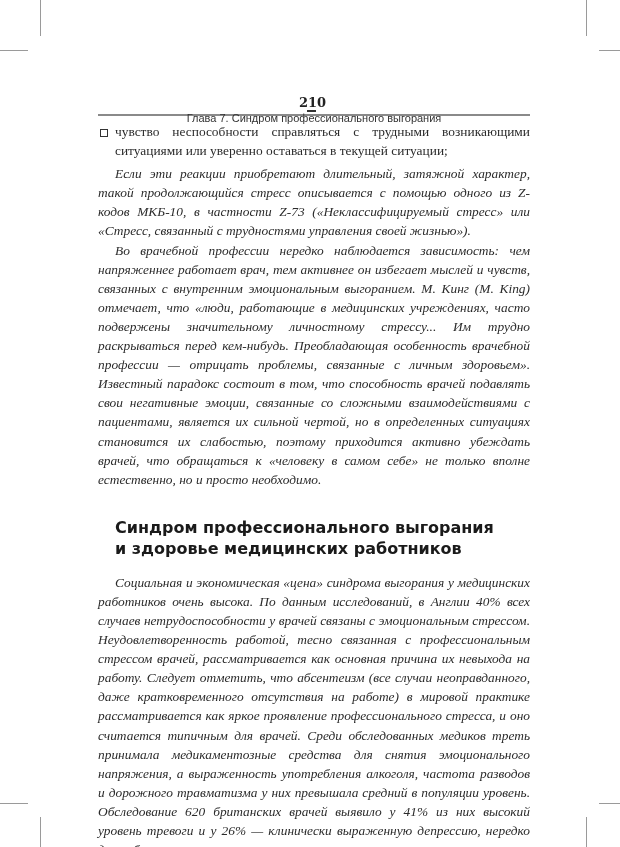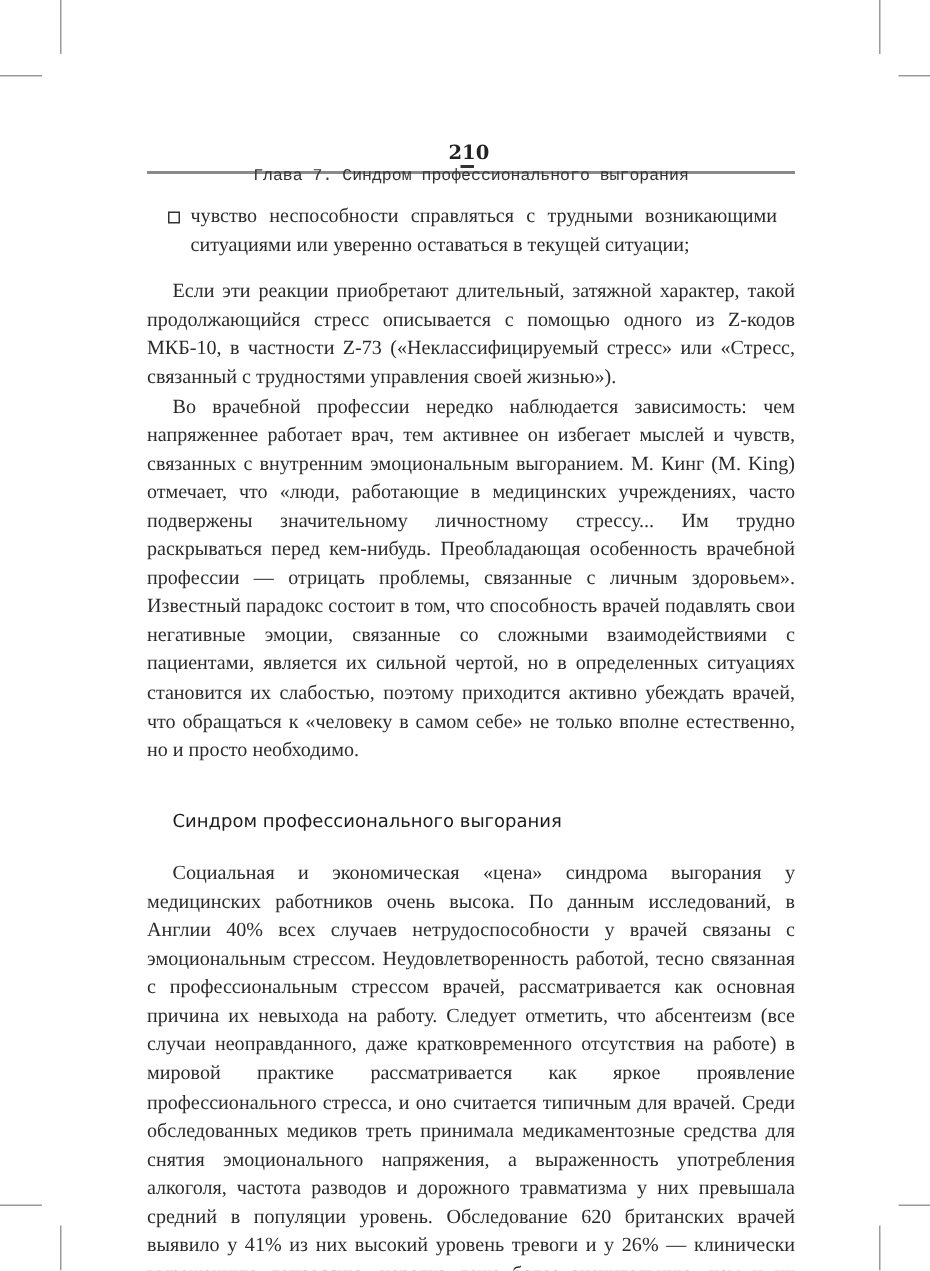--- a/index.html
+++ b/index.html
@@ -3,28 +3,28 @@
 <meta charset="utf-8">
 <style>
   html, body { margin:0; padding:0; background:#ffffff; }
   body { width:620px; height:847px; position:relative; overflow:hidden; font-family:"Liberation Serif","DejaVu Serif",serif; color:#2b2b2b; }
   .crop { position:absolute; background:#9a9a9a; }
   .cv { width:1px; }
   .ch { height:1px; }
   .header { position:absolute; left:98px; top:95px; width:432px; height:19px; border-bottom:2px solid #8a8a8a; font-size:12px; display:flex; align-items:center;flex-direction:column; }
   .pagenum { font-family:"DejaVu Serif",serif; font-weight:bold; font-size:13px; color:#222; width:30px; }
   .hbox { display:inline-block; width:7px; height:7px; border:1px solid #333; margin:0 9px 0 4px; }
-  .htitle { font-family:Liberation Mono, monospace; font-size:11px; color:#333; }
+  .htitle { font-family:Liberation Sans, sans-serif; font-size:11px; color:#333; }
   .content { position:absolute; left:98px; top:122px; width:432px; font-size:13.4px; line-height:19.1px; text-align:justify; }
-  ul.bullets { list-style:none; margin:12px; padding:0; }
+  ul.bullets { list-style:none; margin:0; padding:0; }
   ul.bullets li { position:relative; padding-left:17px; }
   ul.bullets li .box { position:absolute; left:2px; top:7px; width:6px; height:6px; border:1px solid #333; }
-  p { margin:0; text-indent:17px; }
+  p { margin:0; text-indent:17px;font-style:italic; }
   p.first { margin-top:4px; }
-  h2 { font-family:"DejaVu Sans","Liberation Sans",sans-serif; font-weight:normal; font-size:12px; line-height:21px; color:#1a1a1a; margin:28px 0 14px 17px; text-align:left; }
+  h2 { font-family:"DejaVu Sans","Liberation Sans",sans-serif; font-weight:bold; font-size:16px; line-height:21px; color:#1a1a1a; margin:28px 0 14px 17px; text-align:left; }
 </style>
 </head>
 <body>
 
 <div class="crop cv" style="left:40px;top:0;height:36px;"></div>
 <div class="crop cv" style="left:586px;top:0;height:36px;"></div>
 <div class="crop ch" style="left:0;top:50px;width:28px;"></div>
 <div class="crop ch" style="left:599px;top:50px;width:21px;"></div>
 <div class="crop ch" style="left:0;top:803px;width:28px;"></div>
 <div class="crop ch" style="left:599px;top:803px;width:21px;"></div>
@@ -38,15 +38,16 @@
 </div>
 
 <div class="content">
   <ul class="bullets">
     <li><span class="box"></span><span>чувство неспособности справляться с трудными возникающими ситуациями или уверенно оставаться в текущей ситуации;</span></li>
   </ul>
   <p class="first">Если эти реакции приобретают длительный, затяжной характер, такой продолжающийся стресс описывается с помощью одного из Z-кодов МКБ-10, в частности Z-73 («Неклассифицируемый стресс» или «Стресс, связанный с трудностями управления своей жизнью»).</p>
   <p>Во врачебной профессии нередко наблюдается зависимость: чем напряженнее работает врач, тем активнее он избегает мыслей и чувств, связанных с внутренним эмоциональным выгоранием. М. Кинг (M. King) отмечает, что «люди, работающие в медицинских учреждениях, часто подвержены значительному личностному стрессу... Им трудно раскрываться перед кем-нибудь. Преобладающая особенность врачебной профессии — отрицать проблемы, связанные с личным здоровьем». Известный парадокс состоит в том, что способность врачей подавлять свои негативные эмоции, связанные со сложными взаимодействиями с пациентами, является их сильной чертой, но в определенных ситуациях становится их слабостью, поэтому приходится активно убеждать врачей, что обращаться к «человеку в самом себе» не только вполне естественно, но и просто необходимо.</p>
   <h2>
     <span>Синдром профессионального выгорания</span><br>
+    <span>и здоровье медицинских работников</span>
   </h2>
   <p>Социальная и экономическая «цена» синдрома выгорания у медицинских работников очень высока. По данным исследований, в Англии 40% всех случаев нетрудоспособности у врачей связаны с эмоциональным стрессом. Неудовлетворенность работой, тесно связанная с профессиональным стрессом врачей, рассматривается как основная причина их невыхода на работу. Следует отметить, что абсентеизм (все случаи неоправданного, даже кратковременного отсутствия на работе) в мировой практике рассматривается как яркое проявление профессионального стресса, и оно считается типичным для врачей. Среди обследованных медиков треть принимала медикаментозные средства для снятия эмоционального напряжения, а выраженность употребления алкоголя, частота разводов и дорожного травматизма у них превышала средний в популяции уровень. Обследование 620 британских врачей выявило у 41% из них высокий уровень тревоги и у 26% — клинически выраженную депрессию, нередко даже более значительную, чем у их пациентов.</p>
 </div>
 
 </body></html>

